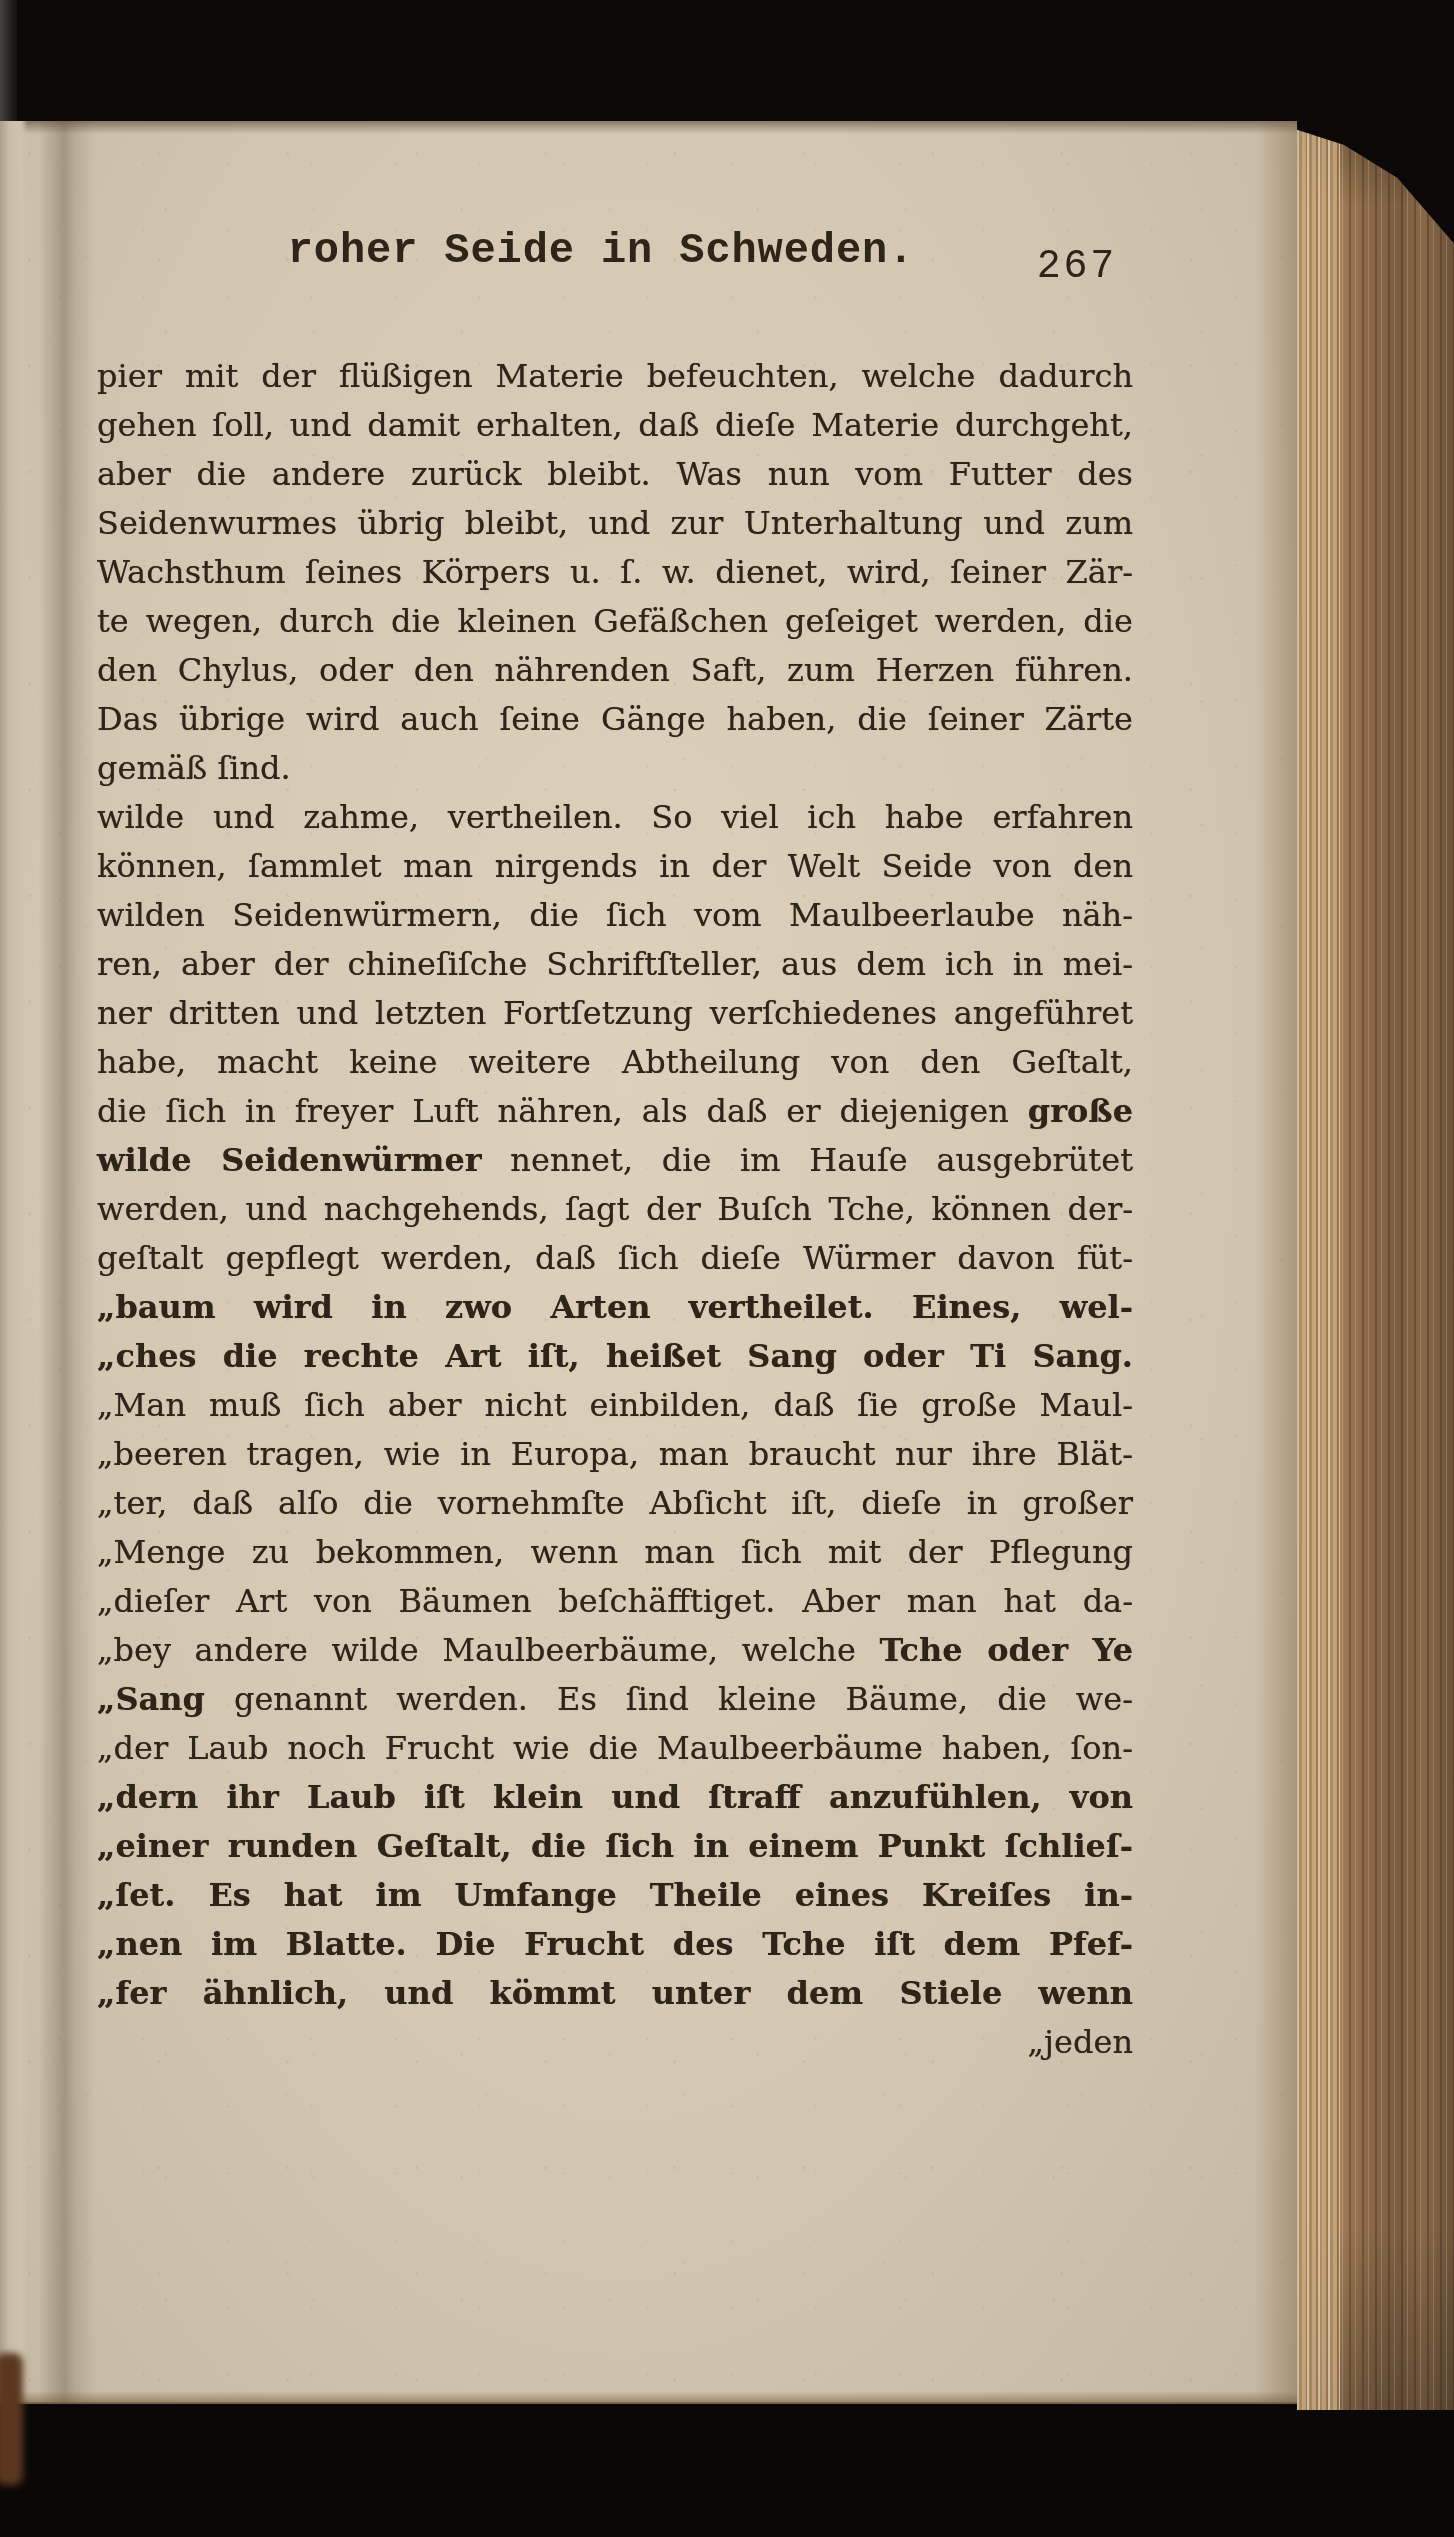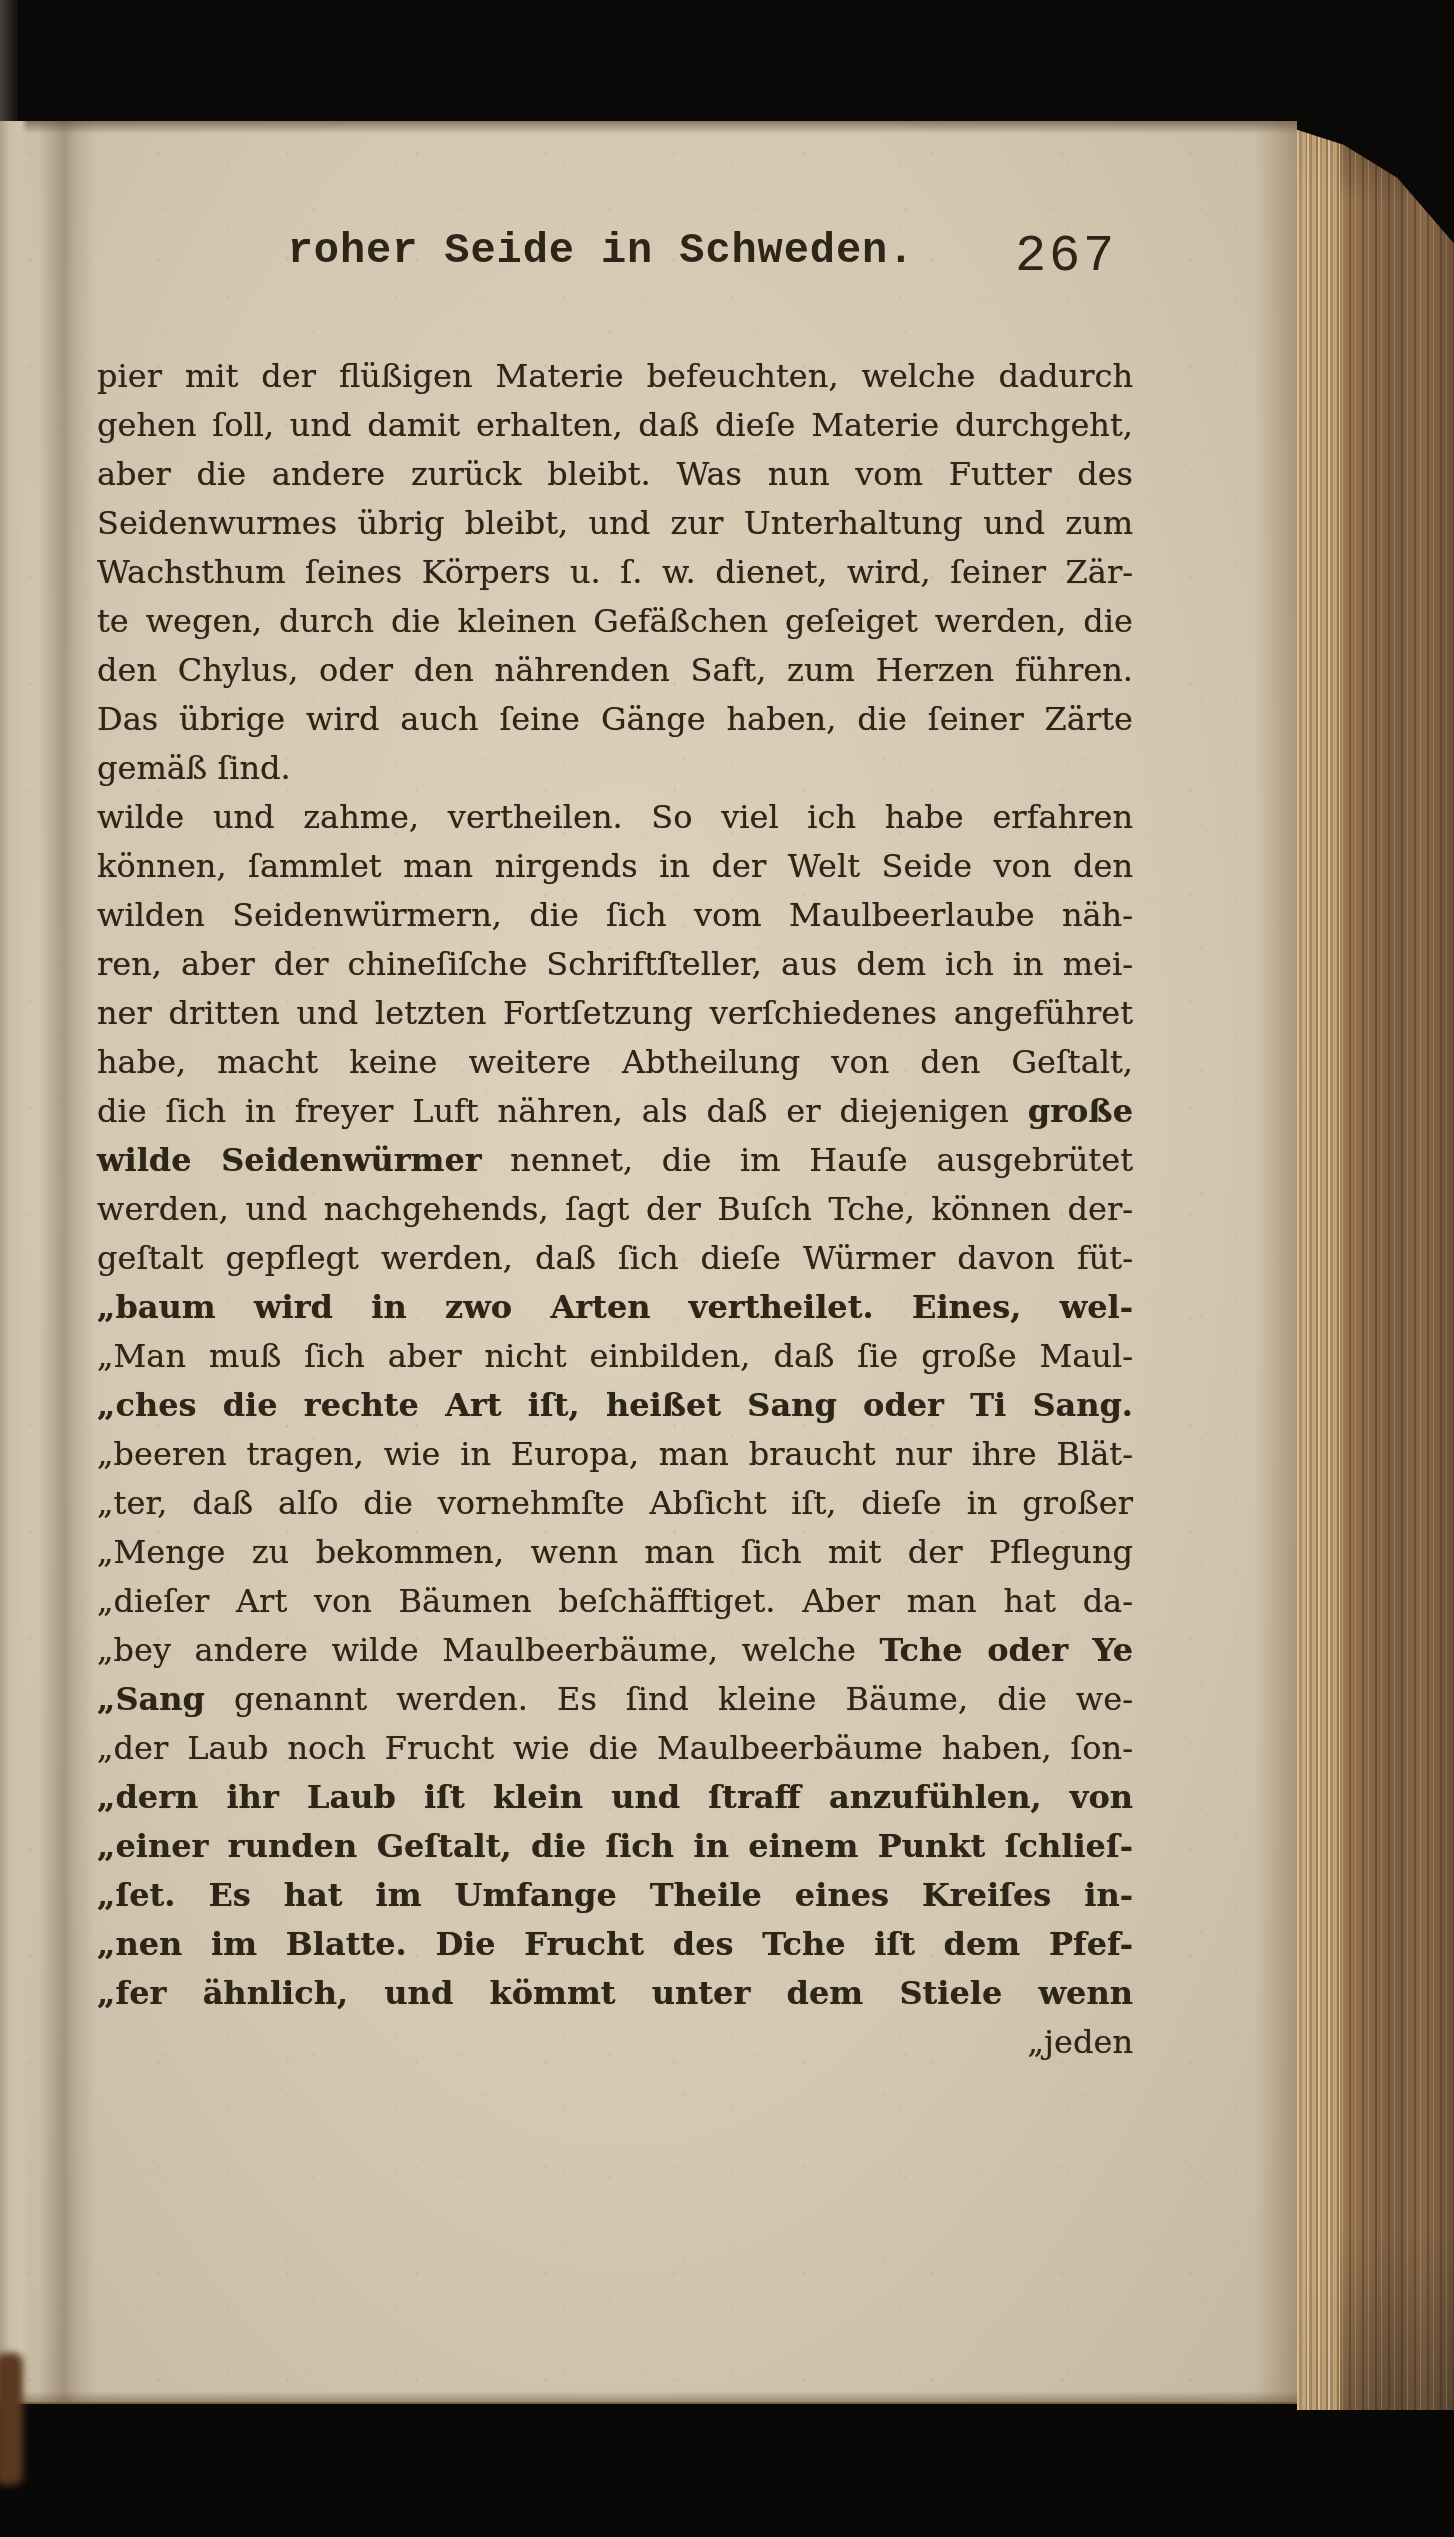--- a/index.html
+++ b/index.html
@@ -61,21 +61,21 @@
   .tr-wedge{position:absolute;left:1297px;top:120px;width:157px;height:193px;background:#0b0908;z-index:4;
     clip-path:polygon(0 0,100% 0,100% 64%,64% 30%,30% 13%,0 5%);}
   .bl-sliver{position:absolute;left:-4.7px;top:2353px;width:28px;height:132px;background:#5a3820;
     border-radius:9.4px;filter:blur(3.8px);z-index:3;}
 
   
   .running-header{position:absolute;left:83px;top:222px;width:1036px;height:58px;
     color:var(--ink,#2e2519);z-index:1;font-family:Liberation Mono, monospace;}
   .running-header .title{position:absolute;left:0;right:0;text-align:center;
     font-size:42px;line-height:58px;letter-spacing:0.9px;font-weight:bold;}
-  .running-header .pagenum{position:absolute;right:1.9px;top:6px;font-size:52px;line-height:58px;letter-spacing:2.8px;}
+  .running-header .pagenum{position:absolute;right:1.9px;top:16px;font-size:40px;line-height:58px;letter-spacing:2.8px;}
   .text-block{position:absolute;left:97px;top:352px;width:1036px;color:var(--ink,#2e2519);
     font-size:32px;z-index:1;text-shadow:0 0 0.7px rgba(43,33,20,.55);}
   .line{height:49px;line-height:49px;text-align:justify;text-align-last:justify;}
   .line.align-left{text-align:left;text-align-last:left;}
   .line.align-right{text-align:right;text-align-last:right;}
   .line.indent{padding-left:55px;}
   .em{font-weight:bold;}
 </style>
 </head>
 <body>
@@ -109,22 +109,22 @@
       <div class="line"><span>können, ſammlet man nirgends in der Welt Seide von den</span></div>
       <div class="line"><span>wilden Seidenwürmern, die ſich vom Maulbeerlaube näh-</span></div>
       <div class="line"><span>ren, aber der chineſiſche Schriftſteller, aus dem ich in mei-</span></div>
       <div class="line"><span>ner dritten und letzten Fortſetzung verſchiedenes angeführet</span></div>
       <div class="line"><span>habe, macht keine weitere Abtheilung von den Geſtalt,</span></div>
       <div class="line"><span>die ſich in freyer Luft nähren, als daß er diejenigen </span><span class="em">große</span></div>
       <div class="line"><span class="em">wilde Seidenwürmer</span><span> nennet, die im Hauſe ausgebrütet</span></div>
       <div class="line"><span>werden, und nachgehends, ſagt der Buſch Tche, können der-</span></div>
       <div class="line"><span>geſtalt gepflegt werden, daß ſich dieſe Würmer davon füt-</span></div>
       <div class="line"><span class="em">„baum wird in zwo Arten vertheilet. Eines, wel-</span></div>
+      <div class="line"><span class="em">„ches die rechte Art iſt, heißet Sang oder Ti Sang.</span></div>
       <div class="line"><span>„Man muß ſich aber nicht einbilden, daß ſie große Maul-</span></div>
-      <div class="line"><span class="em">„ches die rechte Art iſt, heißet Sang oder Ti Sang.</span></div>
       <div class="line"><span>„beeren tragen, wie in Europa, man braucht nur ihre Blät-</span></div>
       <div class="line"><span>„ter, daß alſo die vornehmſte Abſicht iſt, dieſe in großer</span></div>
       <div class="line"><span>„Menge zu bekommen, wenn man ſich mit der Pflegung</span></div>
       <div class="line"><span>„dieſer Art von Bäumen beſchäfftiget. Aber man hat da-</span></div>
       <div class="line"><span>„bey andere wilde Maulbeerbäume, welche </span><span class="em">Tche oder Ye</span></div>
       <div class="line"><span class="em">„Sang</span><span> genannt werden. Es ſind kleine Bäume, die we-</span></div>
       <div class="line"><span>„der Laub noch Frucht wie die Maulbeerbäume haben, ſon-</span></div>
       <div class="line"><span class="em">„dern ihr Laub iſt klein und ſtraff anzufühlen, von</span></div>
       <div class="line"><span class="em">„einer runden Geſtalt, die ſich in einem Punkt ſchlieſ-</span></div>
       <div class="line"><span class="em">„ſet. Es hat im Umfange Theile eines Kreiſes in-</span></div>

